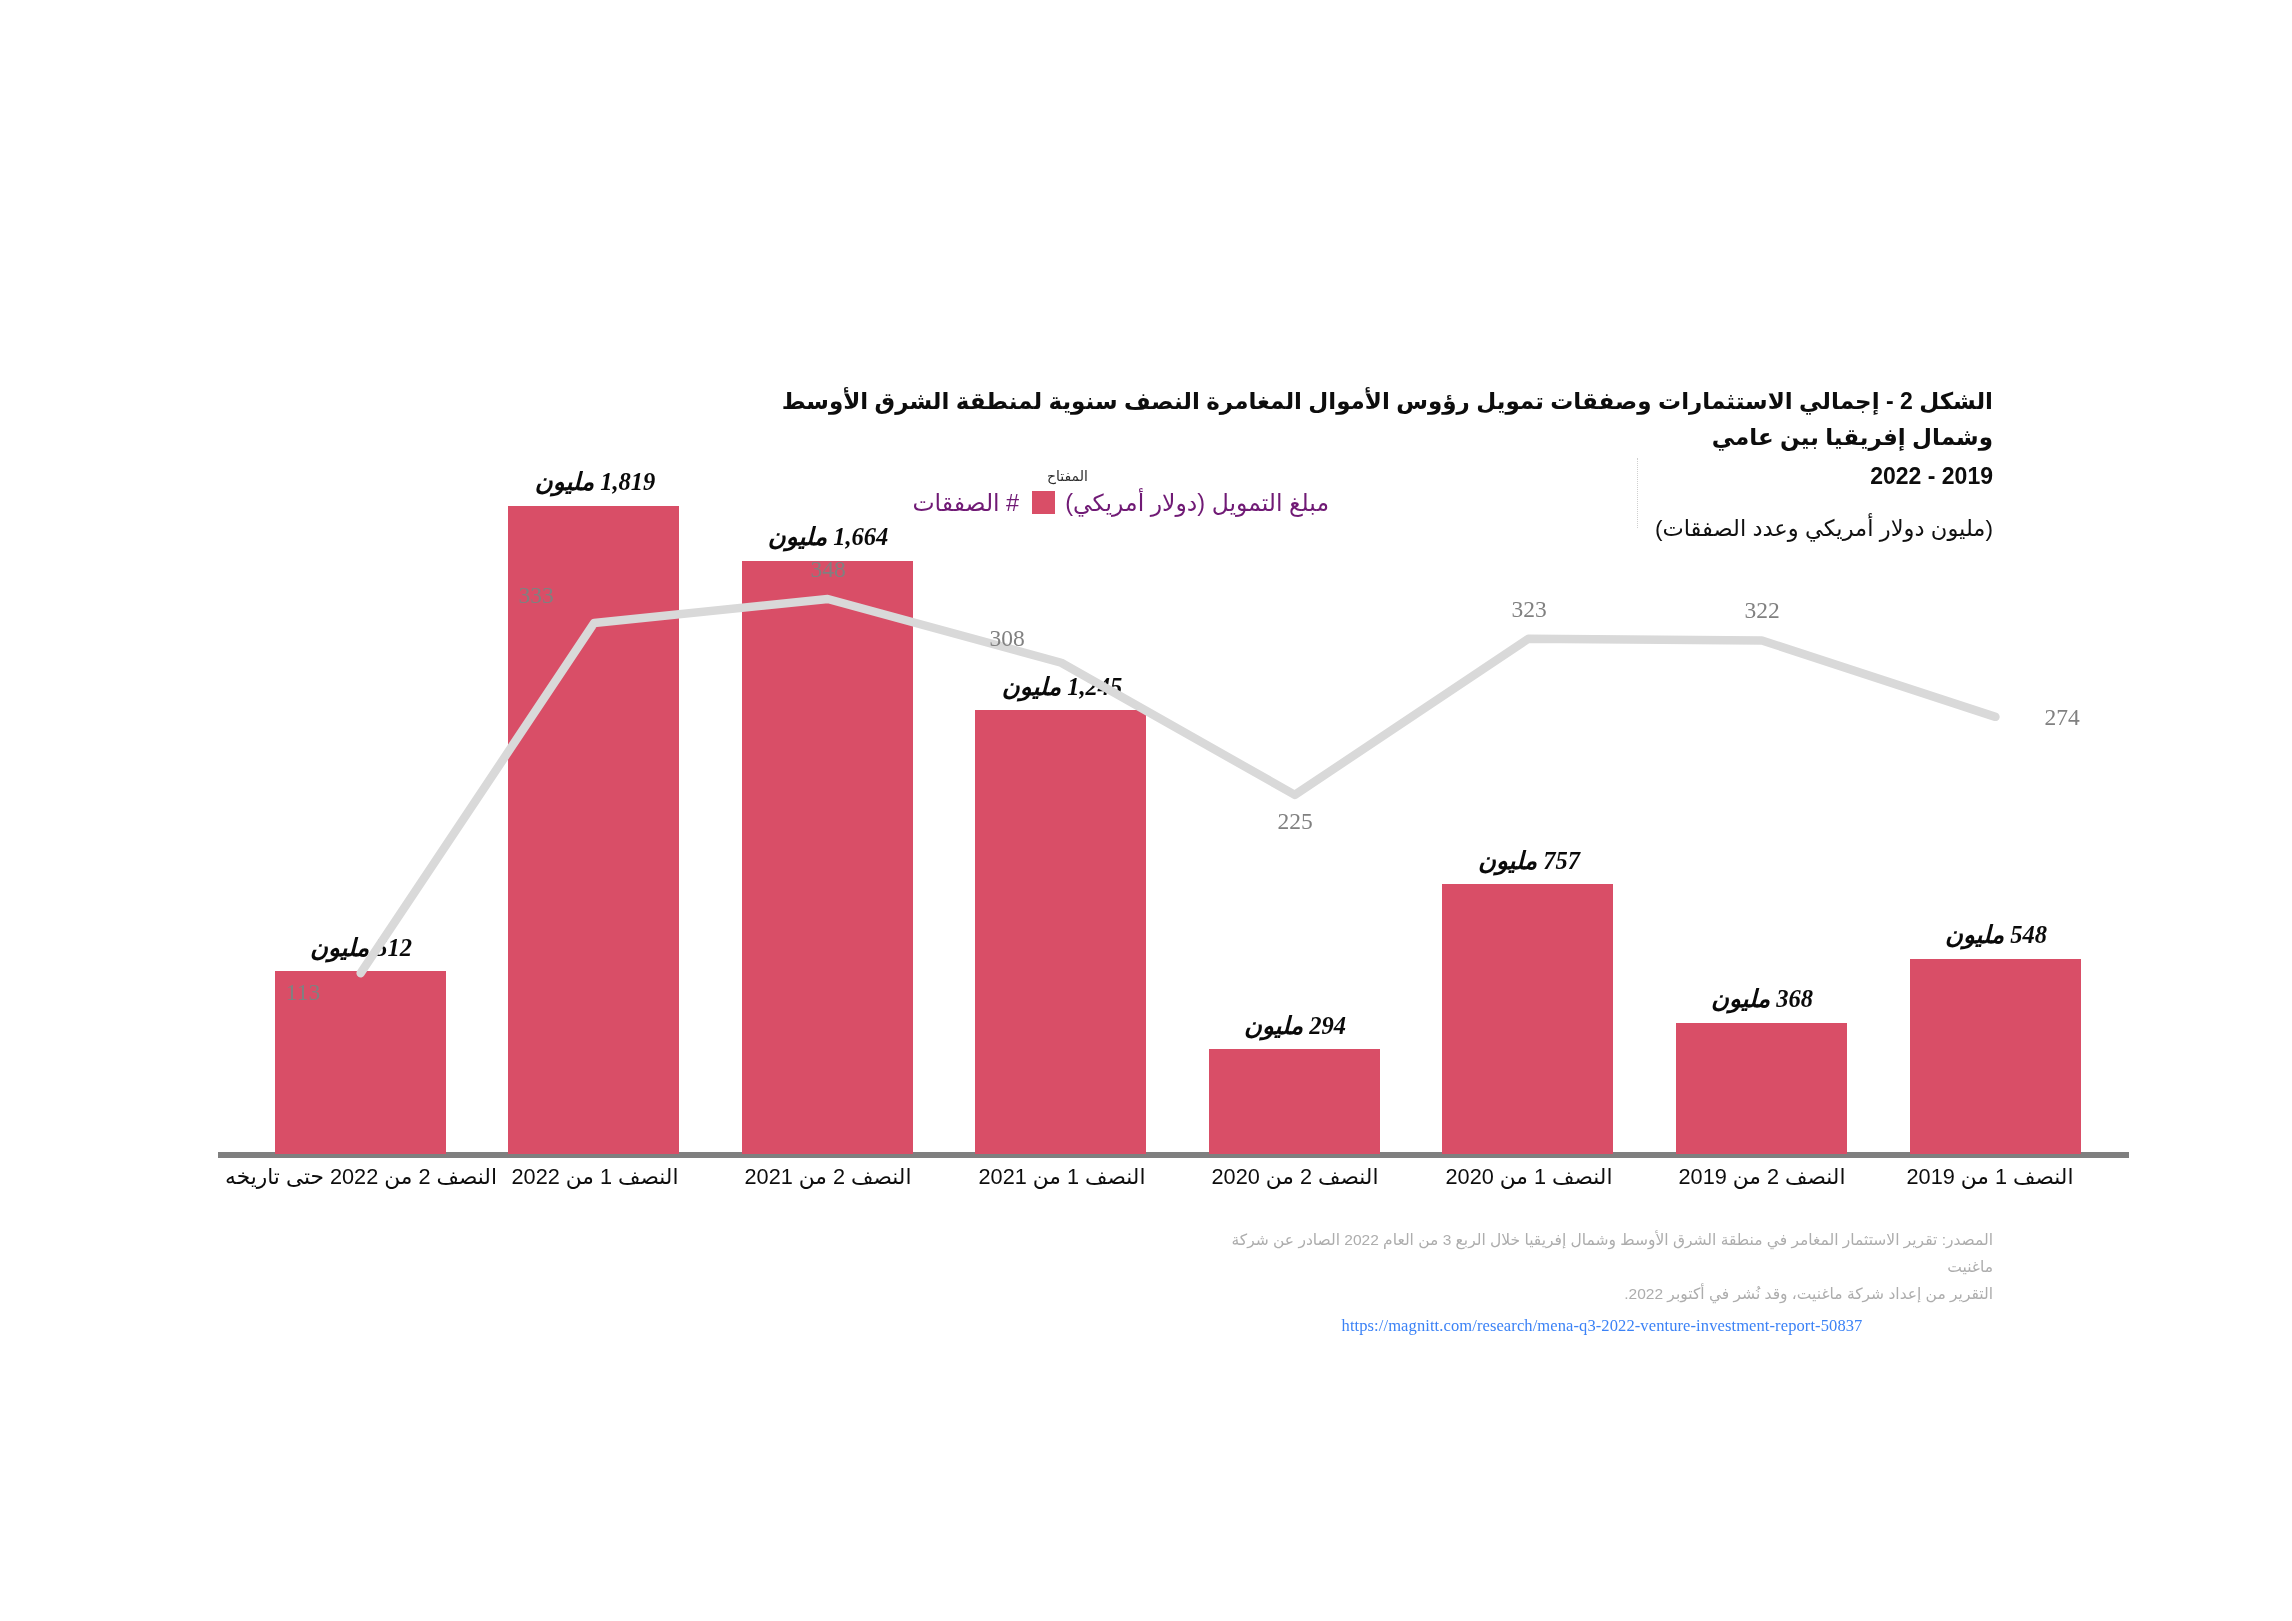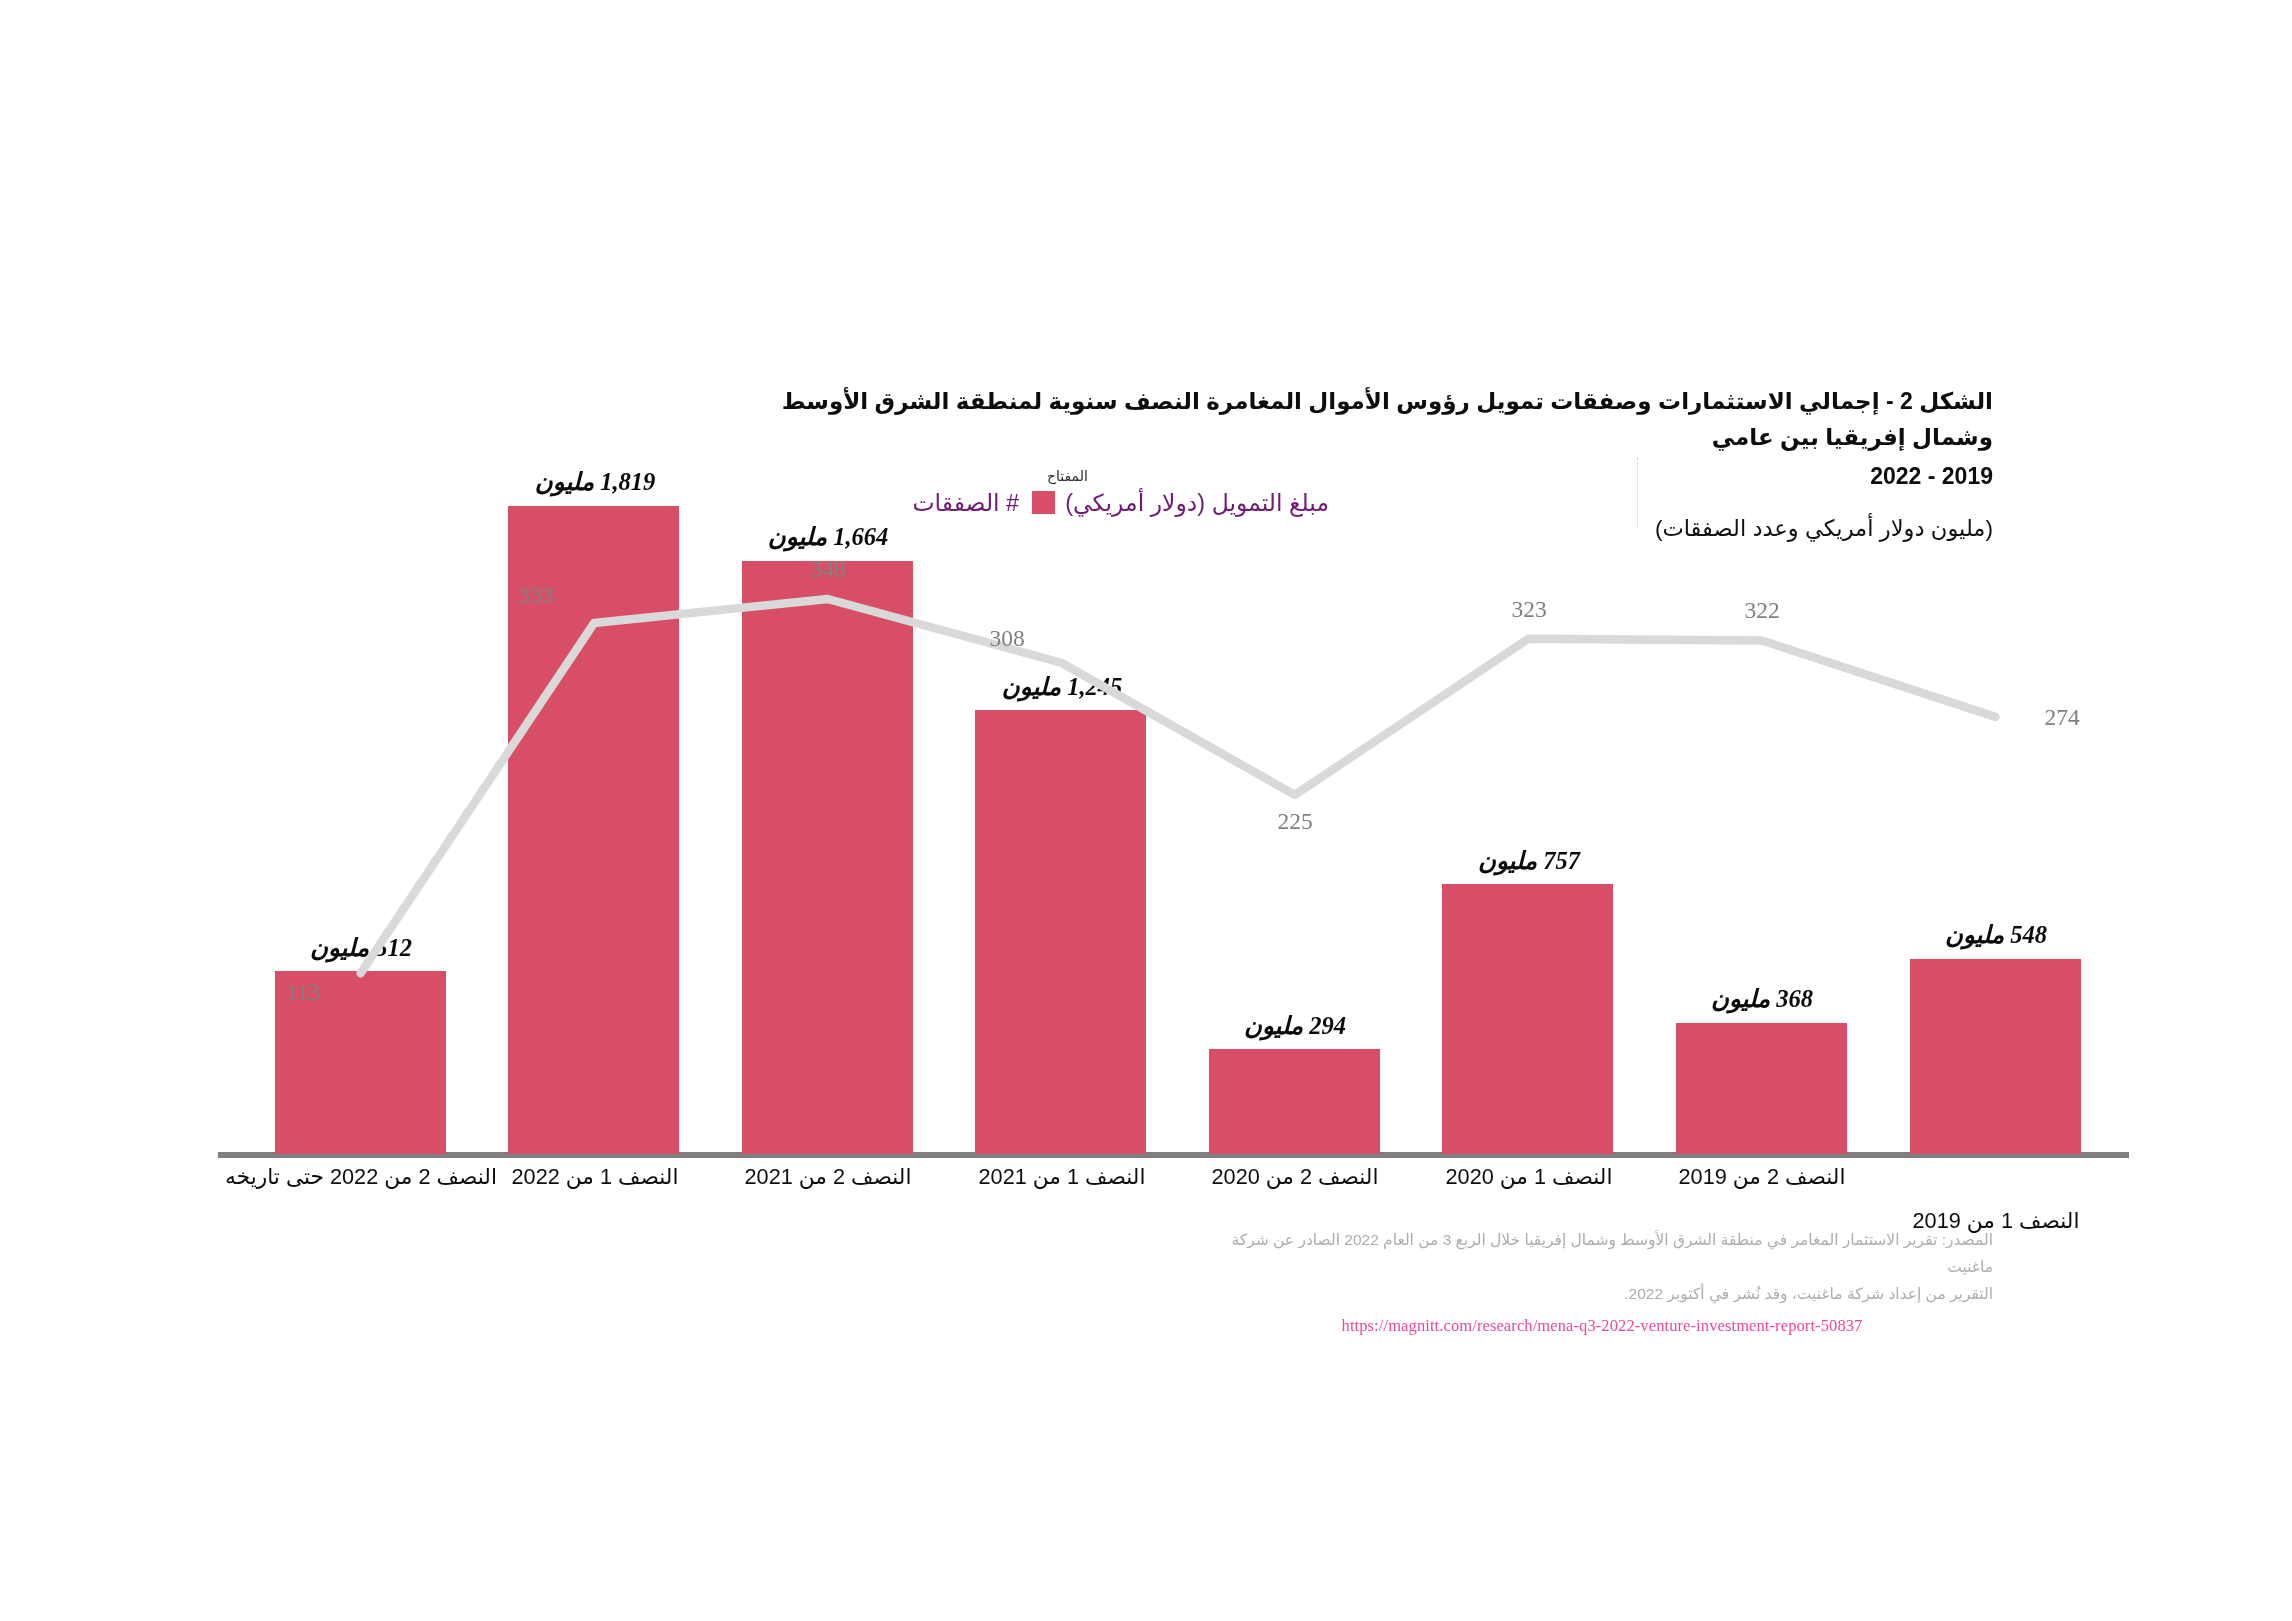--- a/index.html
+++ b/index.html
@@ -172,21 +172,21 @@
     font-family:"Liberation Sans","DejaVu Sans",sans-serif;
     font-size:15.5px;
     line-height:1.75;
     color:#adadad;
   }
   .source-url{
     direction:ltr;
     text-align:center;
     font-family:"Liberation Serif","DejaVu Serif",serif;
     font-size:16.5px;
-    color:#ec4899;
+    color:#3b82f6;
     margin-top:4.7px;
     letter-spacing:0.1px;
   }
 </style>
 </head>
 <body>
 
 <div id="stage">
 
   <div class="header">
@@ -243,21 +243,21 @@
         <div class="line-label" style="right: 57px; top: 299px;">274</div>
       </div>
     <div id="cats">
         <div class="cat-label" style="right: 1758px;">النصف 2 من 2022 حتى تاريخه</div>
         <div class="cat-label" style="right: 1524px;">النصف 1 من 2022</div>
         <div class="cat-label" style="right: 1291px;">النصف 2 من 2021</div>
         <div class="cat-label" style="right: 1057px;">النصف 1 من 2021</div>
         <div class="cat-label" style="right: 824px;">النصف 2 من 2020</div>
         <div class="cat-label" style="right: 590px;">النصف 1 من 2020</div>
         <div class="cat-label" style="right: 357px;">النصف 2 من 2019</div>
-        <div class="cat-label" style="right: 123px; margin-top: 44px;">النصف 1 من 2019</div>
+        <div class="cat-label" style="right: 129px;">النصف 1 من 2019</div>
       </div>
   </div>
 
   <div class="source">
     <div>المصدر: تقرير الاستثمار المغامر في منطقة الشرق الأوسط وشمال إفريقيا خلال الربع 3 من العام 2022 الصادر عن شركة ماغنيت</div>
     <div>التقرير من إعداد شركة ماغنيت، وقد نُشر في أكتوبر 2022.</div>
     <div class="source-url">https://magnitt.com/research/mena-q3-2022-venture-investment-report-50837</div>
   </div>
 
 </div>

